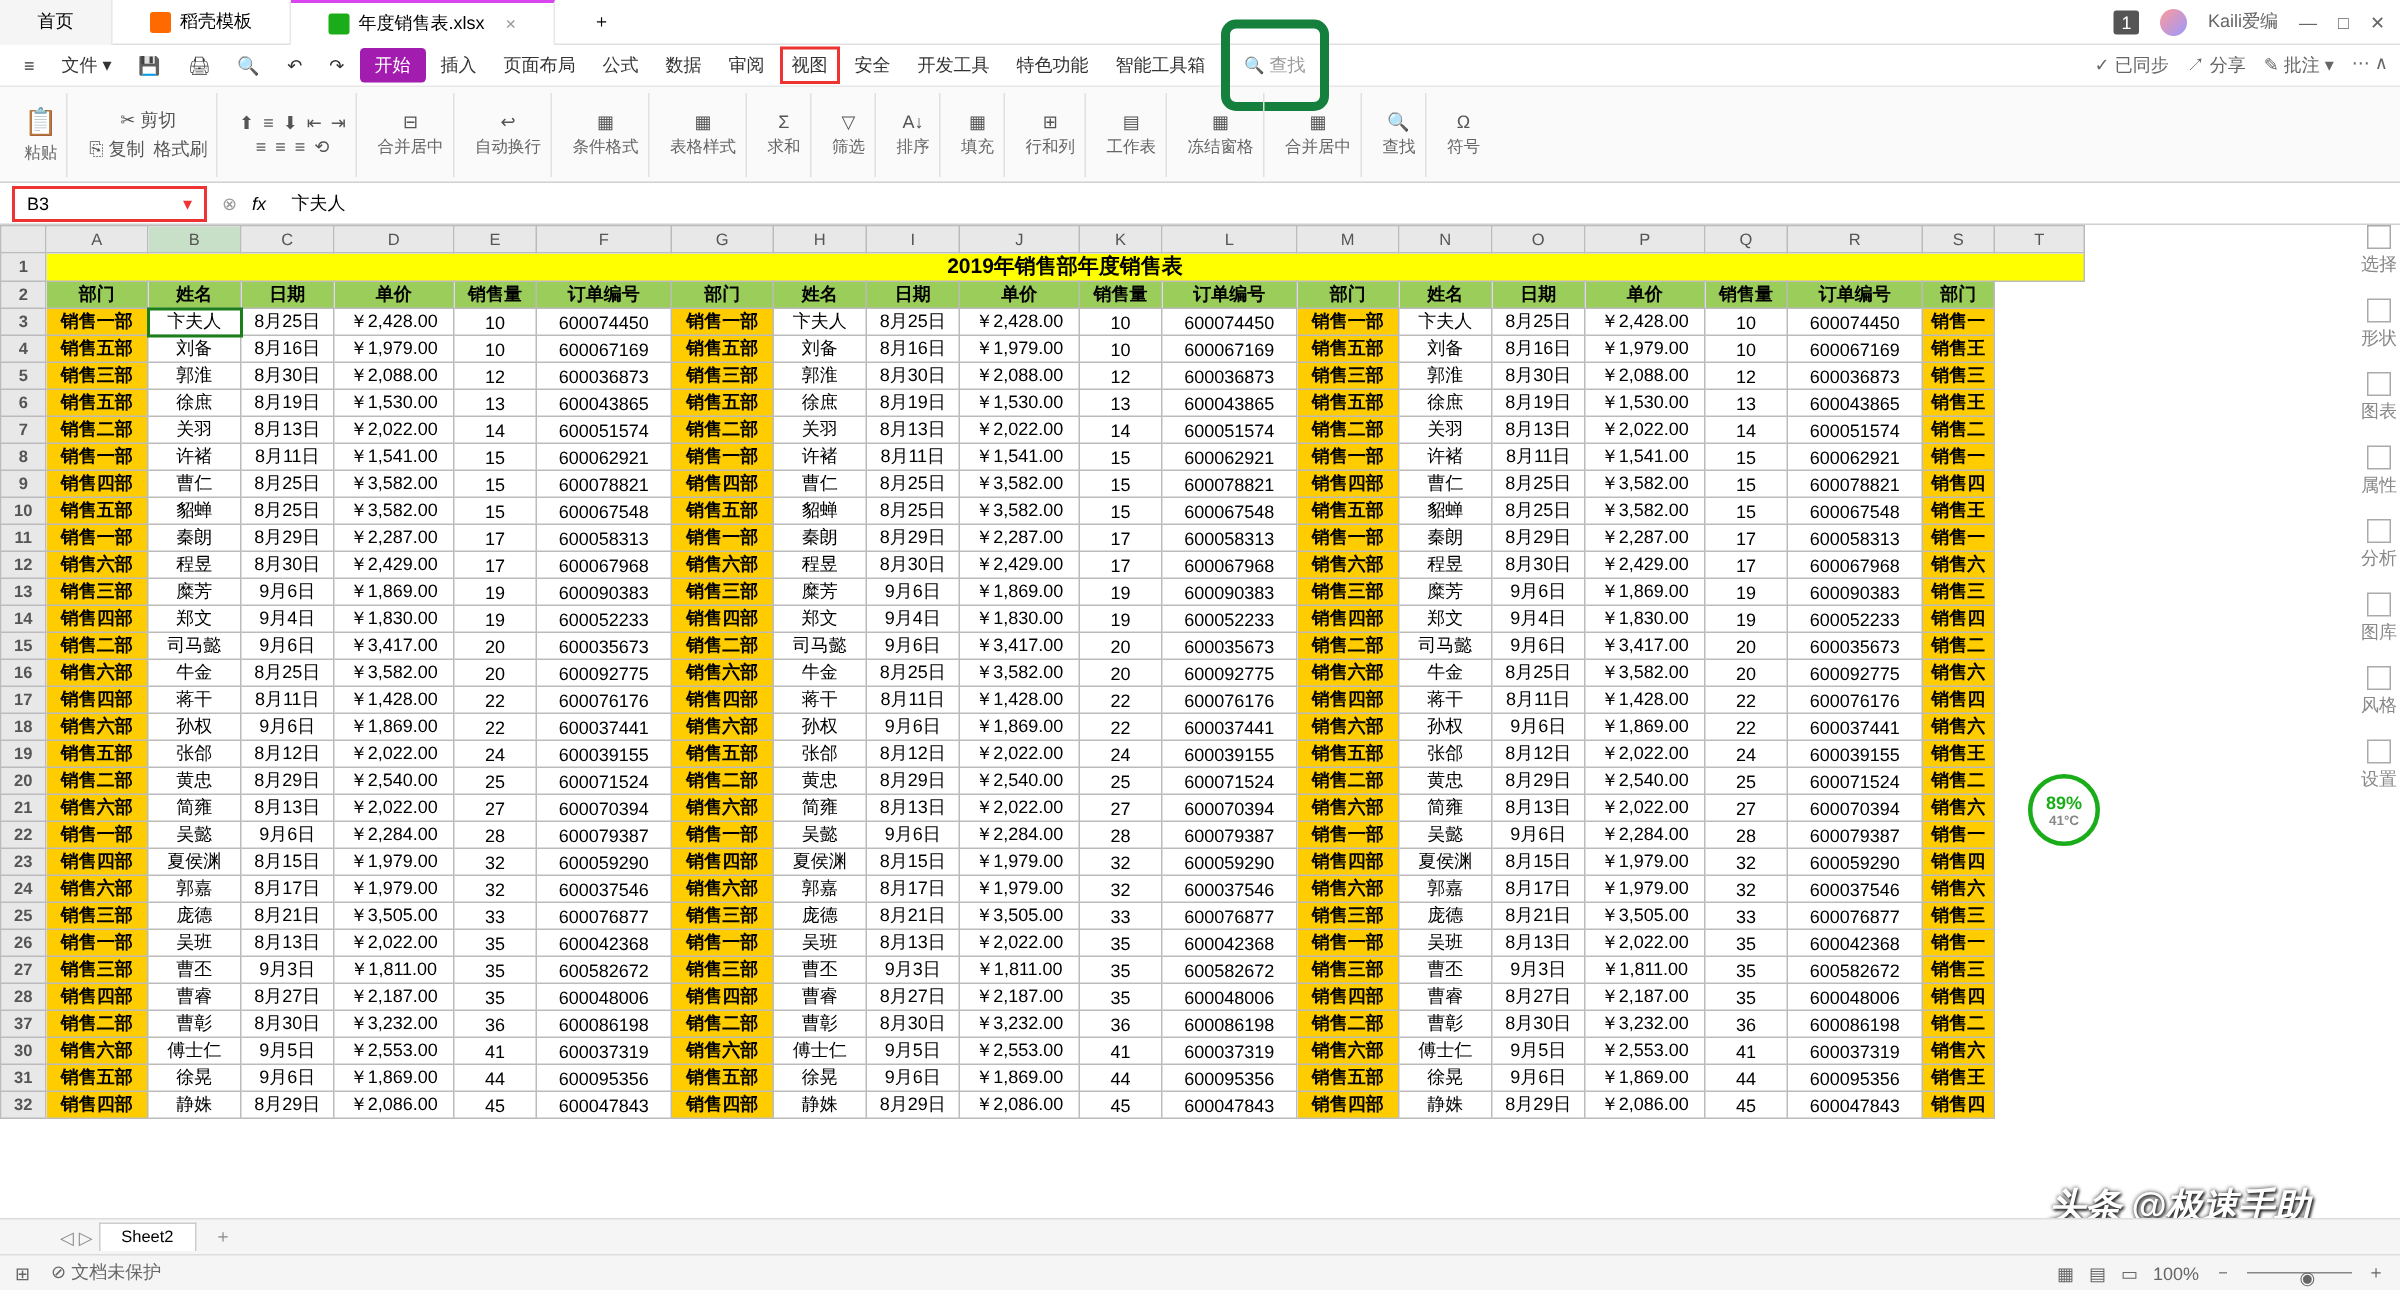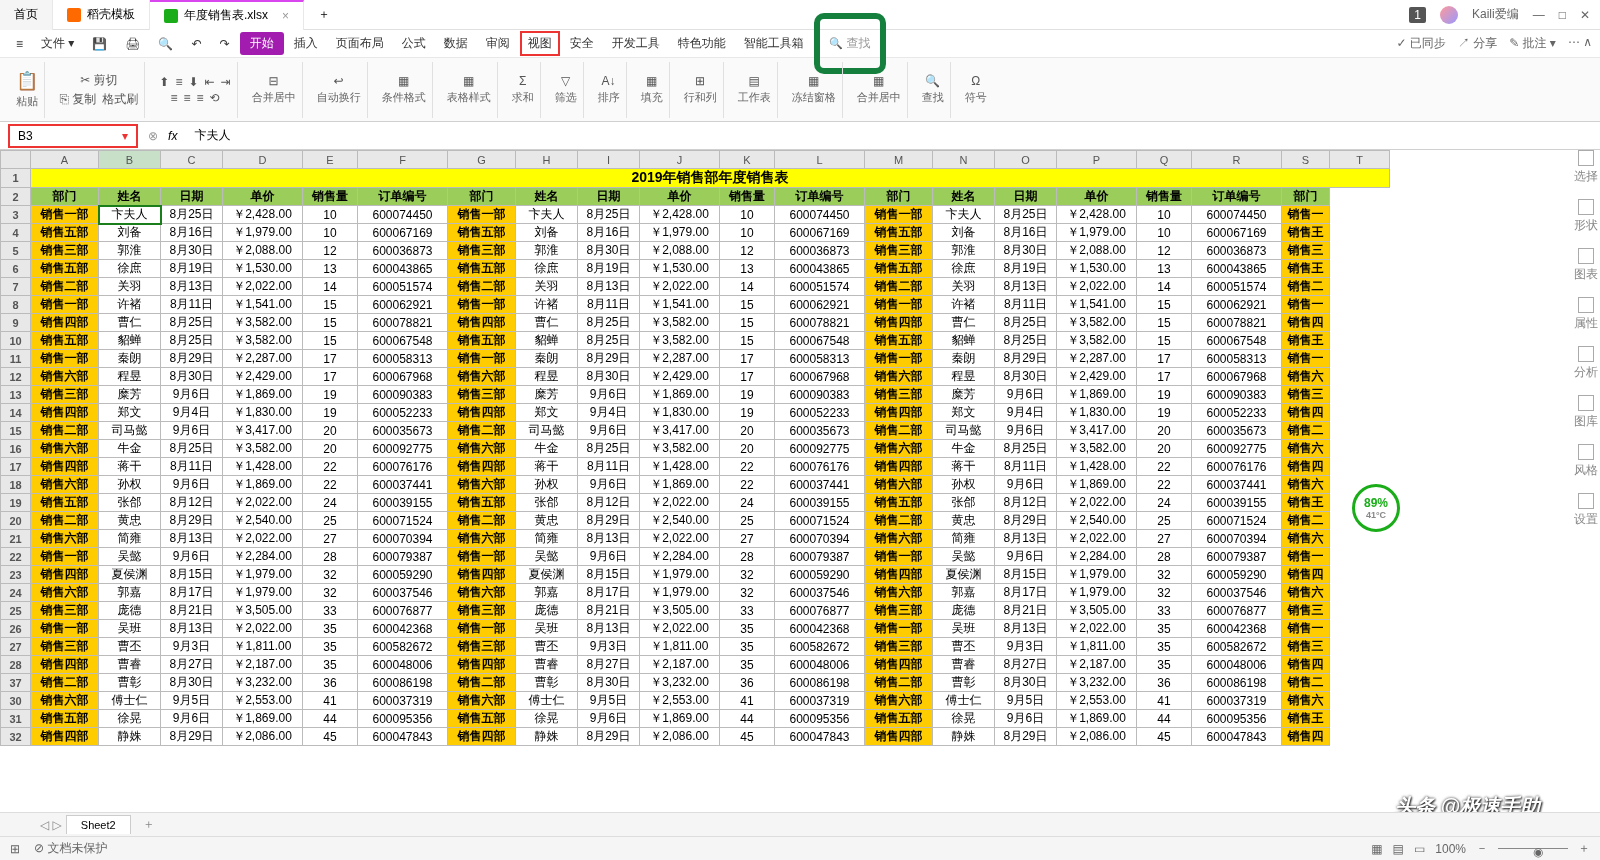--- a/index.html
+++ b/index.html
@@ -1,18 +1,18 @@
 <!DOCTYPE html>
 <html><head>
 <meta charset="utf-8">
 <style>
 * { margin:0; padding:0; box-sizing:border-box; font-family:"Microsoft YaHei","SimSun",sans-serif; font-size:12px; }
 body { background:#fff; overflow:hidden; width:1600px; height:860px; position:relative; }
 .titlebar { height:30px; display:flex; align-items:center; background:#fff; border-bottom:1px solid #e0e0e0; }
-.tab { height:30px; padding:0 14px; display:flex; align-items:center; gap:6px; border-right:1px solid #e8e8e8; cursor:pointer;justify-content:flex-end; }
+.tab { height:30px; padding:0 25px; display:flex; align-items:center; gap:6px; border-right:1px solid #e8e8e8; cursor:pointer;justify-content:flex-end; }
 .tab-home { background:#f5f5f5; }
 .tab-orange .icon{background:#ff6a00;}
 .tab-green .icon{background:#1aad19;}
 .tab .icon{width:14px;height:14px;border-radius:2px;display:inline-block;}
 .tab-green { background:#fff; border-top:2px solid #d946ef; }
 .tab .close{color:#999;margin-left:8px;}
 .titlebar-right{margin-left:auto;display:flex;align-items:center;gap:14px;padding-right:10px;color:#666;}
 .titlebar-right .avatar{width:18px;height:18px;border-radius:50%;background:linear-gradient(135deg,#f99,#99f);}
 .menubar { height:28px; display:flex; align-items:center; padding:0 8px; gap:2px; border-bottom:1px solid #e8e8e8; }
 .menubar .mbtn{padding:4px 8px;cursor:pointer;color:#333;}
@@ -41,22 +41,22 @@
 .dept-cell{background:#ffcc00;font-weight:bold;}
 .sel-cell{outline:2px solid #1a7f1a;outline-offset:-1px;background:#fff;}
 .price{text-align:right;padding-right:4px;}
 .statusbar{position:absolute;bottom:0;left:0;right:0;height:24px;background:#f5f5f5;border-top:1px solid #ddd;display:flex;align-items:center;padding:0 10px;gap:14px;color:#666;font-size:11px;}
 .statusbar .right{margin-left:auto;display:flex;gap:10px;align-items:center;}
 .sheettabs{position:absolute;bottom:24px;left:0;right:0;height:24px;background:#f5f5f5;border-top:1px solid #ddd;display:flex;align-items:center;padding-left:40px;gap:4px;}
 .sheettab{padding:3px 14px;background:#fff;border:1px solid #ccc;border-bottom:none;font-size:11px;}
 .rside{position:absolute;right:0;top:150px;width:28px;display:flex;flex-direction:column;gap:14px;align-items:center;color:#888;font-size:10px;}
 .rside .it{display:flex;flex-direction:column;align-items:center;gap:2px;cursor:pointer;}
 .rside .it .ic{width:16px;height:16px;border:1px solid #aaa;}
-.badge{position:absolute;right:200px;top:484px;width:48px;height:48px;border:3px solid #1aad19;border-radius:50%;display:flex;flex-direction:column;align-items:center;justify-content:center;background:#fff;font-size:11px;color:#1aad19;font-weight:bold;}
-.watermark{position:absolute;right:60px;bottom:40px;font-size:20px;color:#fff;text-shadow:0 0 3px #000,1px 1px 2px #000;font-style:italic;font-weight:bold;opacity:0.85;}
+.badge{position:absolute;right:200px;top:516px;width:48px;height:48px;border:3px solid #1aad19;border-radius:50%;display:flex;flex-direction:column;align-items:center;justify-content:center;background:#fff;font-size:11px;color:#1aad19;font-weight:bold;}
+.watermark{position:absolute;right:60px;bottom:40px;font-size:24px;color:#fff;text-shadow:0 0 3px #000,1px 1px 2px #000;font-style:italic;font-weight:bold;opacity:0.85;}
 .searchbox{border:6px solid #15803d;border-radius:10px;padding:16px 10px;color:#999;font-size:11px;}
 </style>
 </head>
 <body>
 
 <div class="titlebar">
   <div class="tab tab-home">
       <span>首页</span>
     </div>
   <div class="tab tab-orange">

